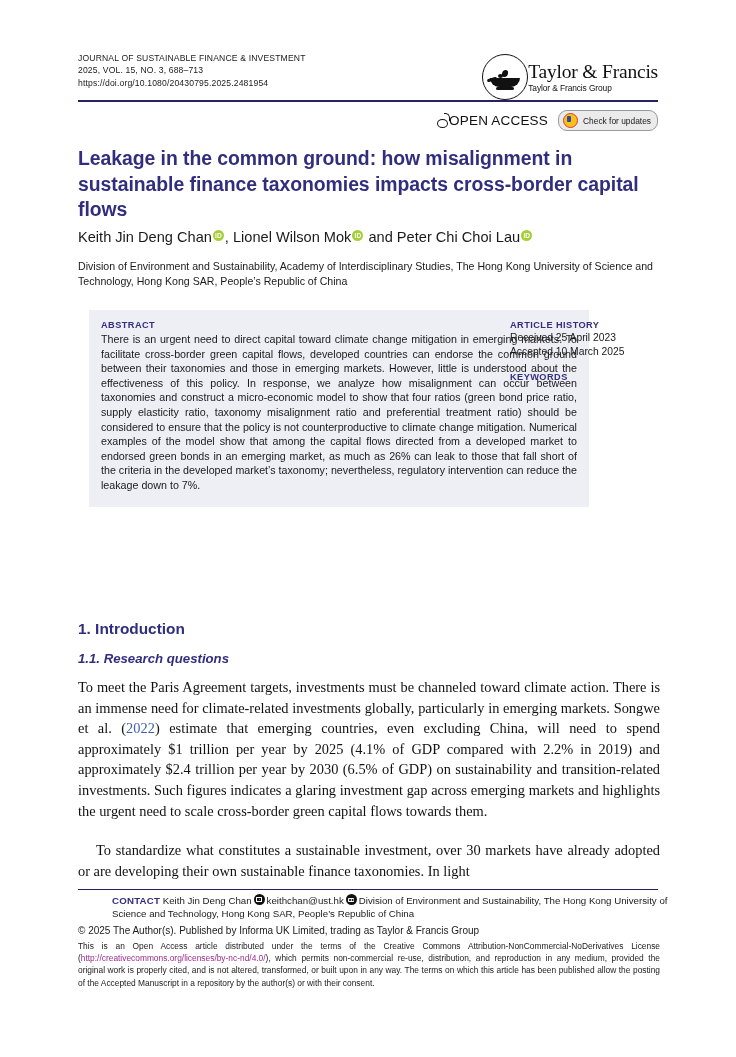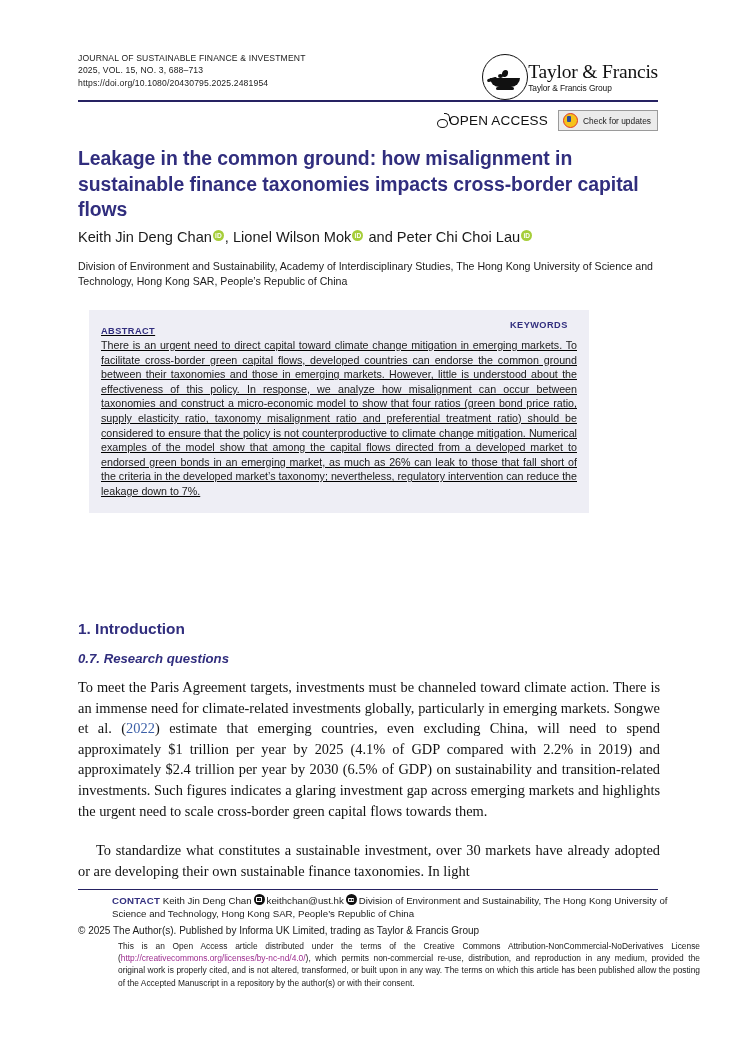--- a/index.html
+++ b/index.html
@@ -154,21 +154,21 @@
     border-radius: 0 5px 0 0;
     box-sizing: border-box;
   }
   .cfu-badge {
     display: flex;
     align-items: center;
     gap: 5px;
     border: 1px solid #9a9a9a;
     background: #ebebeb;
     padding: 2px 6px 2px 4px;
-    border-radius: 0;
+    border-radius: 9px;
     justify-content: center;
   }
   .cfu-icon {
     width: 13px; height: 13px;
     border-radius: 50%;
     background: #f5c21b;
     border: 1.3px solid #e03a28;
     position: relative;
     flex: none;
   }
@@ -242,23 +242,22 @@
     color: #1a1a1a;
   }
 
   
   .abstract-wrap {
     position: absolute;
     left: 89px;
     top: 310px;
     width: 500px;
     background: #eeeef5;
-    padding: 16px 12px 14px 12px;
+    padding: 10px 12px 14px 12px;
     box-sizing: border-box;
-    text-decoration: underline;
   }
   .abstract-wrap .head {
     font-size: 9.2px;
     font-weight: bold;
     color: #312e7e;
     letter-spacing: 0.45px;
     margin-bottom: 2px;
   }
   .abstract-body {
     font-size: 10.7px;
@@ -416,21 +415,20 @@
   }
   .license {
     position: absolute;
     left: 78px;
     top: 940px;
     width: 582px;
     font-size: 8.4px;
     line-height: 12.2px;
     text-align: justify;
     color: #1a1a1a;
-    margin-left: 40px;
   }
   a.lic-link {
     color: #9c2c8f;
     text-decoration: none;
   }
 </style>
 </head>
 <body>
 
 <div class="page">
@@ -480,26 +478,31 @@
 
   <div class="affiliation">Division of Environment and Sustainability, Academy of Interdisciplinary Studies, The Hong Kong University of Science and Technology, Hong Kong SAR, People’s Republic of China</div>
 
   <div class="abstract-wrap">
     <div class="head">ABSTRACT</div>
     <div class="abstract-body">There is an urgent need to direct capital toward climate change mitigation in emerging markets. To facilitate cross-border green capital flows, developed countries can endorse the common ground between their taxonomies and those in emerging markets. However, little is understood about the effectiveness of this policy. In response, we analyze how misalignment can occur between taxonomies and construct a micro-economic model to show that four ratios (green bond price ratio, supply elasticity ratio, taxonomy misalignment ratio and preferential treatment ratio) should be considered to ensure that the policy is not counterproductive to climate change mitigation. Numerical examples of the model show that among the capital flows directed from a developed market to endorsed green bonds in an emerging market, as much as 26% can leak to those that fall short of the criteria in the developed market’s taxonomy; nevertheless, regulatory intervention can reduce the leakage down to 7%.</div>
   </div>
 
   <div class="sidecol">
     <div class="grp">
+      <div class="head">ARTICLE HISTORY</div>
+      <div class="lines">Received 25 April 2023</div>
+      <div class="lines">Accepted 10 March 2025</div>
+    </div>
+    <div class="grp">
       <div class="head">KEYWORDS</div>
     </div>
   </div>
 
   <div class="h1-sec" style="top:620px;">1. Introduction</div>
-  <div class="h2-sec" style="top:651px;">0.7. Research questions</div>
+  <div class="h2-sec" style="top:651px;">1.1. Research questions</div>
 
   <div class="body-para" style="top:677px;"><span>To meet the Paris Agreement targets, investments must be channeled toward climate action. There is an immense need for climate-related investments globally, particularly in emerging markets. Songwe et al. (</span><a class="ref-link" href="#">2022</a><span>) estimate that emerging countries, even excluding China, will need to spend approximately $1 trillion per year by 2025 (4.1% of GDP compared with 2.2% in 2019) and approximately $2.4 trillion per year by 2030 (6.5% of GDP) on sustainability and transition-related investments. Such figures indicates a glaring investment gap across emerging markets and highlights the urgent need to scale cross-border green capital flows towards them.</span></div>
 
   <div class="body-para" style="top:840px;"><span class="indent"></span><span>To standardize what constitutes a sustainable investment, over 30 markets have already adopted or are developing their own sustainable finance taxonomies. In light</span></div>
 
   <div class="rule-foot"></div>
 
   <div class="contact-block">
     <span class="contact-label">CONTACT</span>
     <span>Keith Jin Deng Chan</span><span class="ico-mail"></span><span>keithchan@ust.hk</span><span class="ico-addr"></span><span>Division of Environment and Sustainability, The Hong Kong University of Science and Technology, Hong Kong SAR, People’s Republic of China</span>

